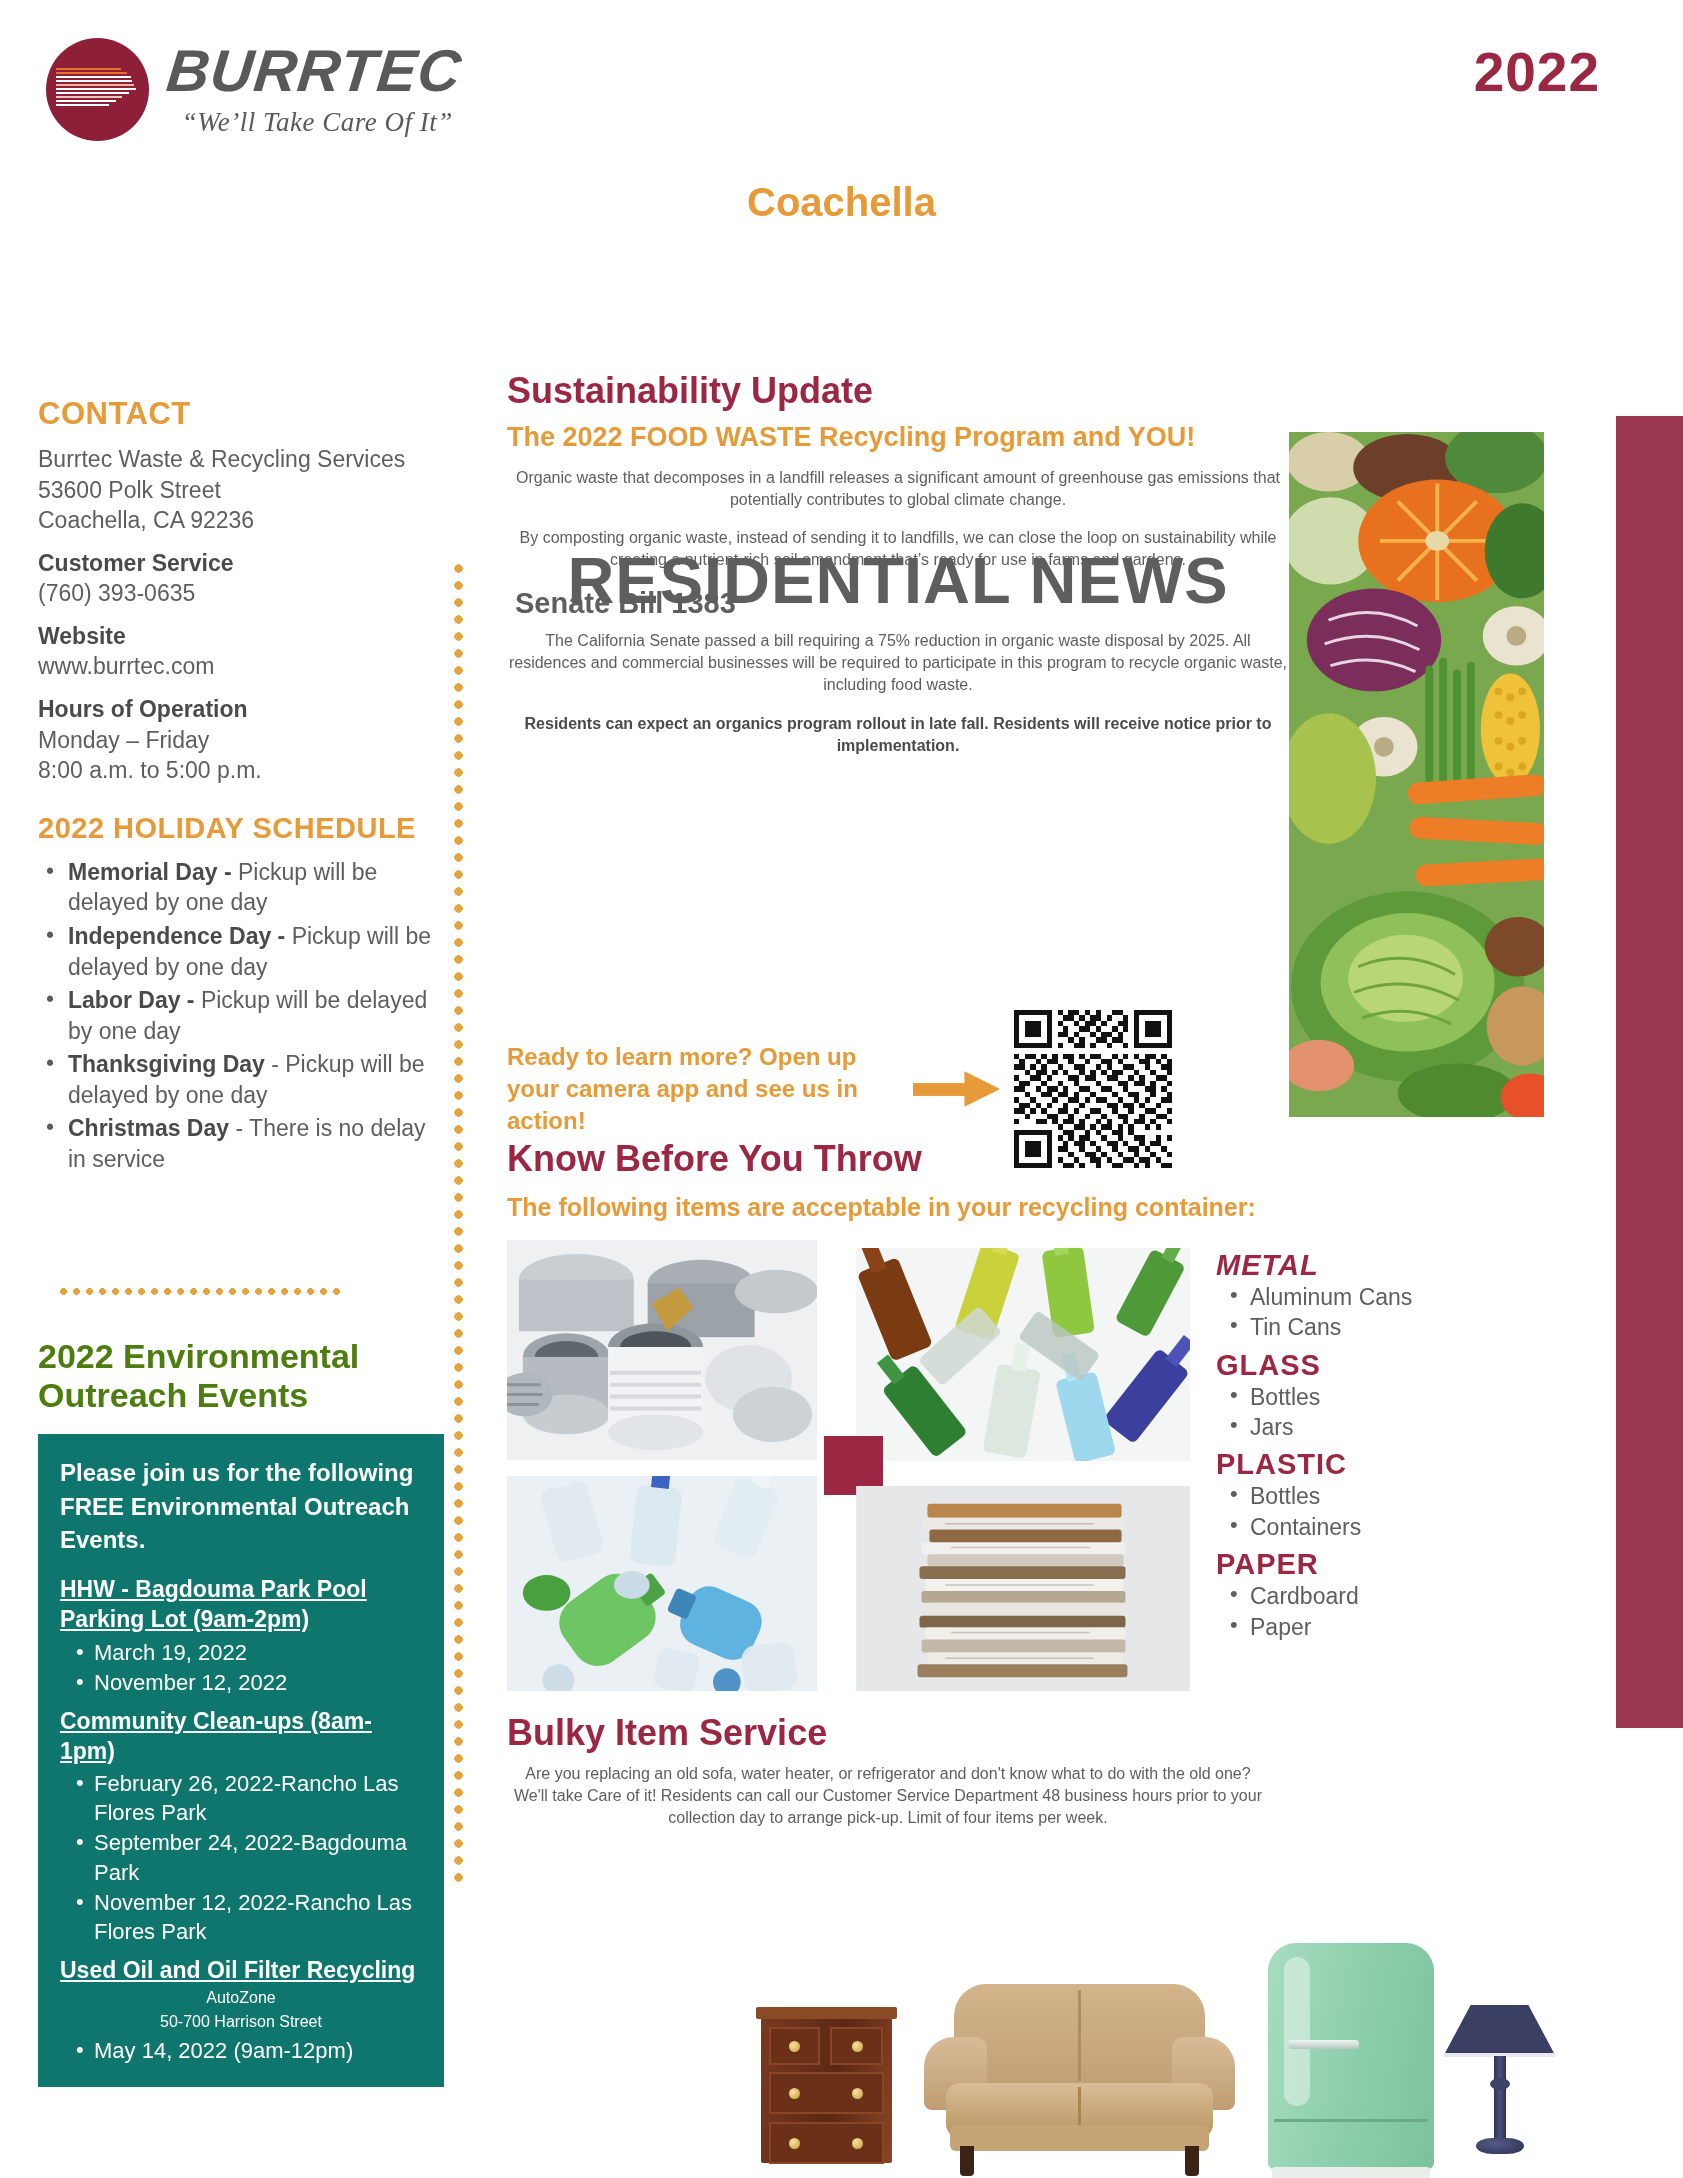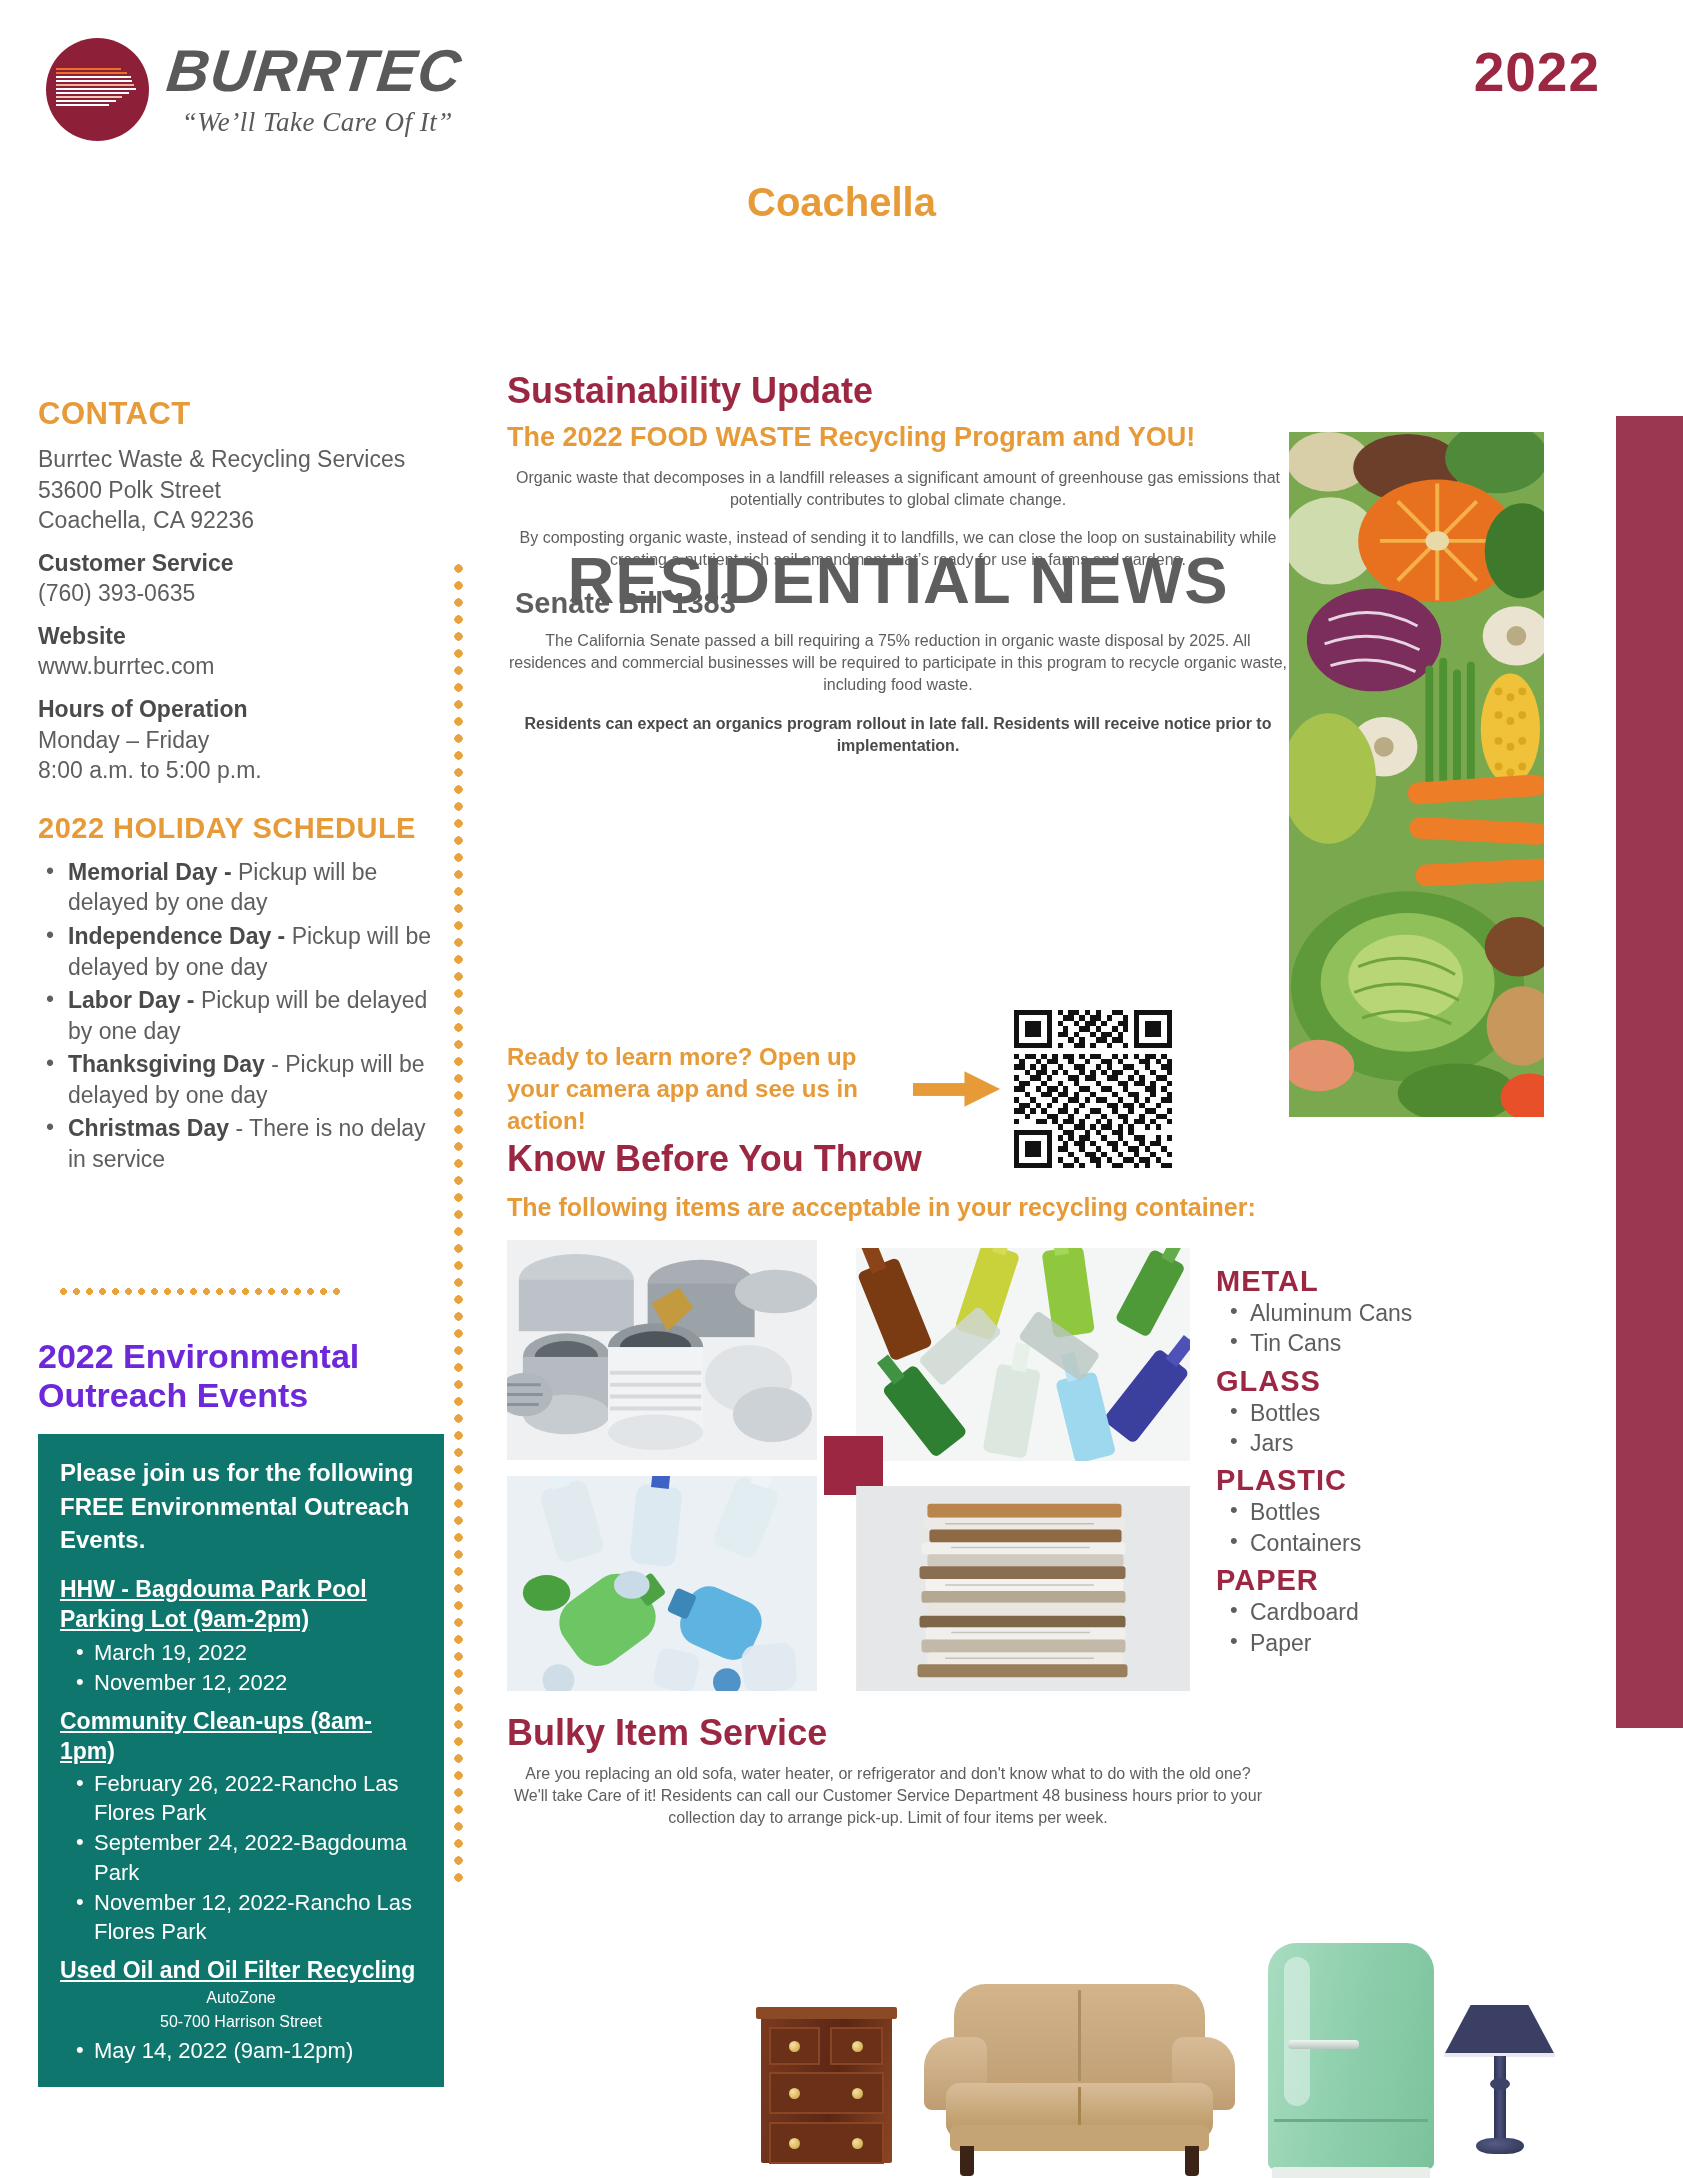--- a/index.html
+++ b/index.html
@@ -97,21 +97,21 @@
     font-size: 23px; color: #5E5E5E; line-height: 1.33;
   }
   .hol-list li::before {
     content: "•"; position: absolute; left: 8px; top: -1px;
     font-size: 23px; color: #5E5E5E;
   }
   .hol-list b { font-weight: bold; color: #4a4a4a; }
 
   .eo-title {
     position: absolute; left: 38px; top: 1337px; width: 396px;
-    font-size: 34px; font-weight: bold; color: #6d28d9; line-height: 1.14;
+    font-size: 34px; font-weight: bold; color: #4d7c0f; line-height: 1.14;
   }
   .eo-box {
     position: absolute; left: 38px; top: 1434px;
     width: 406px; height: 653px;
     background: #0f766e; color: #ffffff;
     padding: 22px 22px 14px 22px;
   }
   .eo-box .intro {
     font-size: 24px; font-weight: bold; line-height: 1.4; margin-bottom: 18px;
   }
@@ -182,21 +182,21 @@
   .pg-glass  { left: 349px; top: 8px;   width: 334px; height: 213px; }
   .pg-plast  { left: 0px;   top: 236px; width: 310px; height: 215px; }
   .pg-paper  { left: 349px; top: 246px; width: 334px; height: 205px; }
   .pg-accent { left: 317px; top: 196px; width: 59px;  height: 59px; background: #9C2743; }
 
   .cats { position: absolute; left: 1216px; top: 1249px; width: 297px; }
   .cat-h {
     font-size: 29px; font-weight: bold; color: #9C2743;
     letter-spacing: 1px; margin-top: 6px;
   }
-  .cat-h:first-child { margin-top: 16px; }
+  .cat-h:first-child { margin-top: 0; font-style: italic; }
   .cat-list { list-style: none; margin: 0 0 4px 0; }
   .cat-list li {
     position: relative; padding-left: 34px;
     font-size: 23px; color: #5E5E5E; line-height: 1.32;
   }
   .cat-list li::before {
     content: "•"; position: absolute; left: 14px; top: -2px; font-size: 22px; color: #5E5E5E;
   }
 
   

